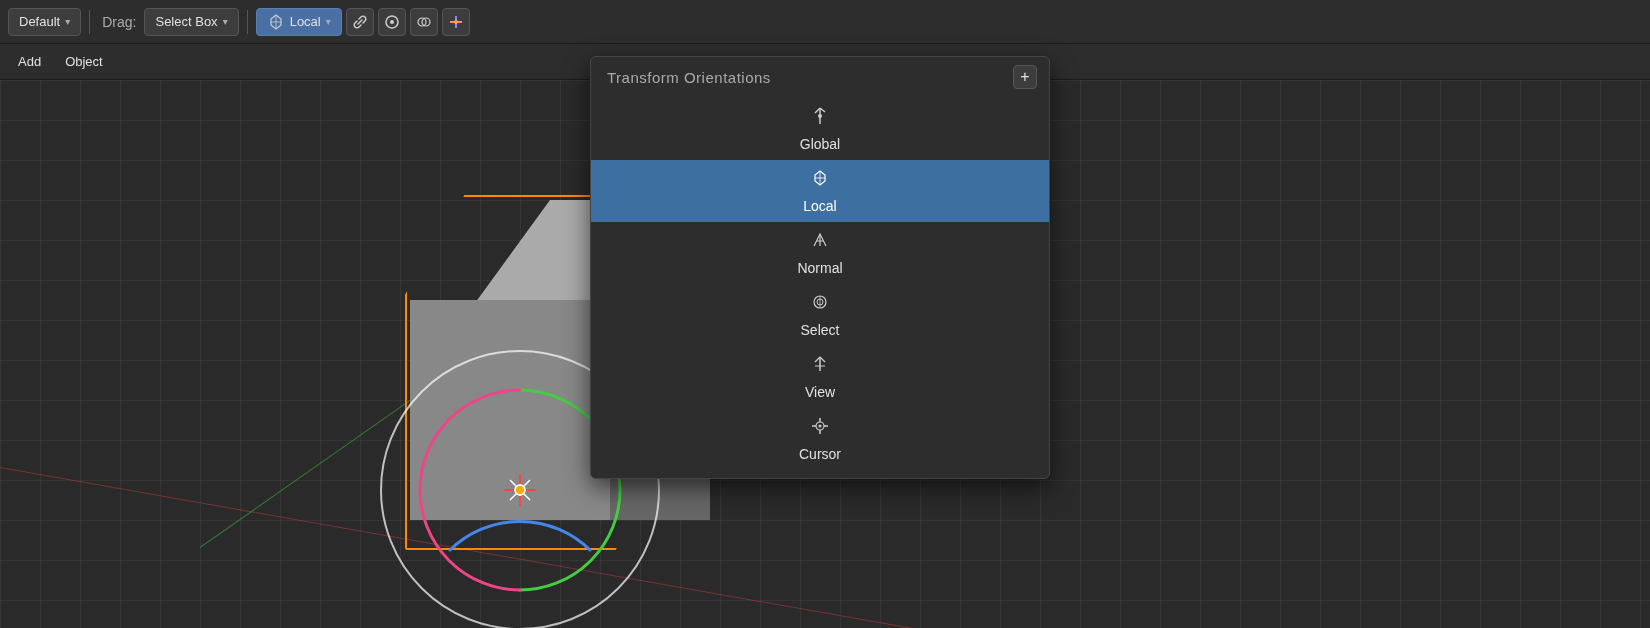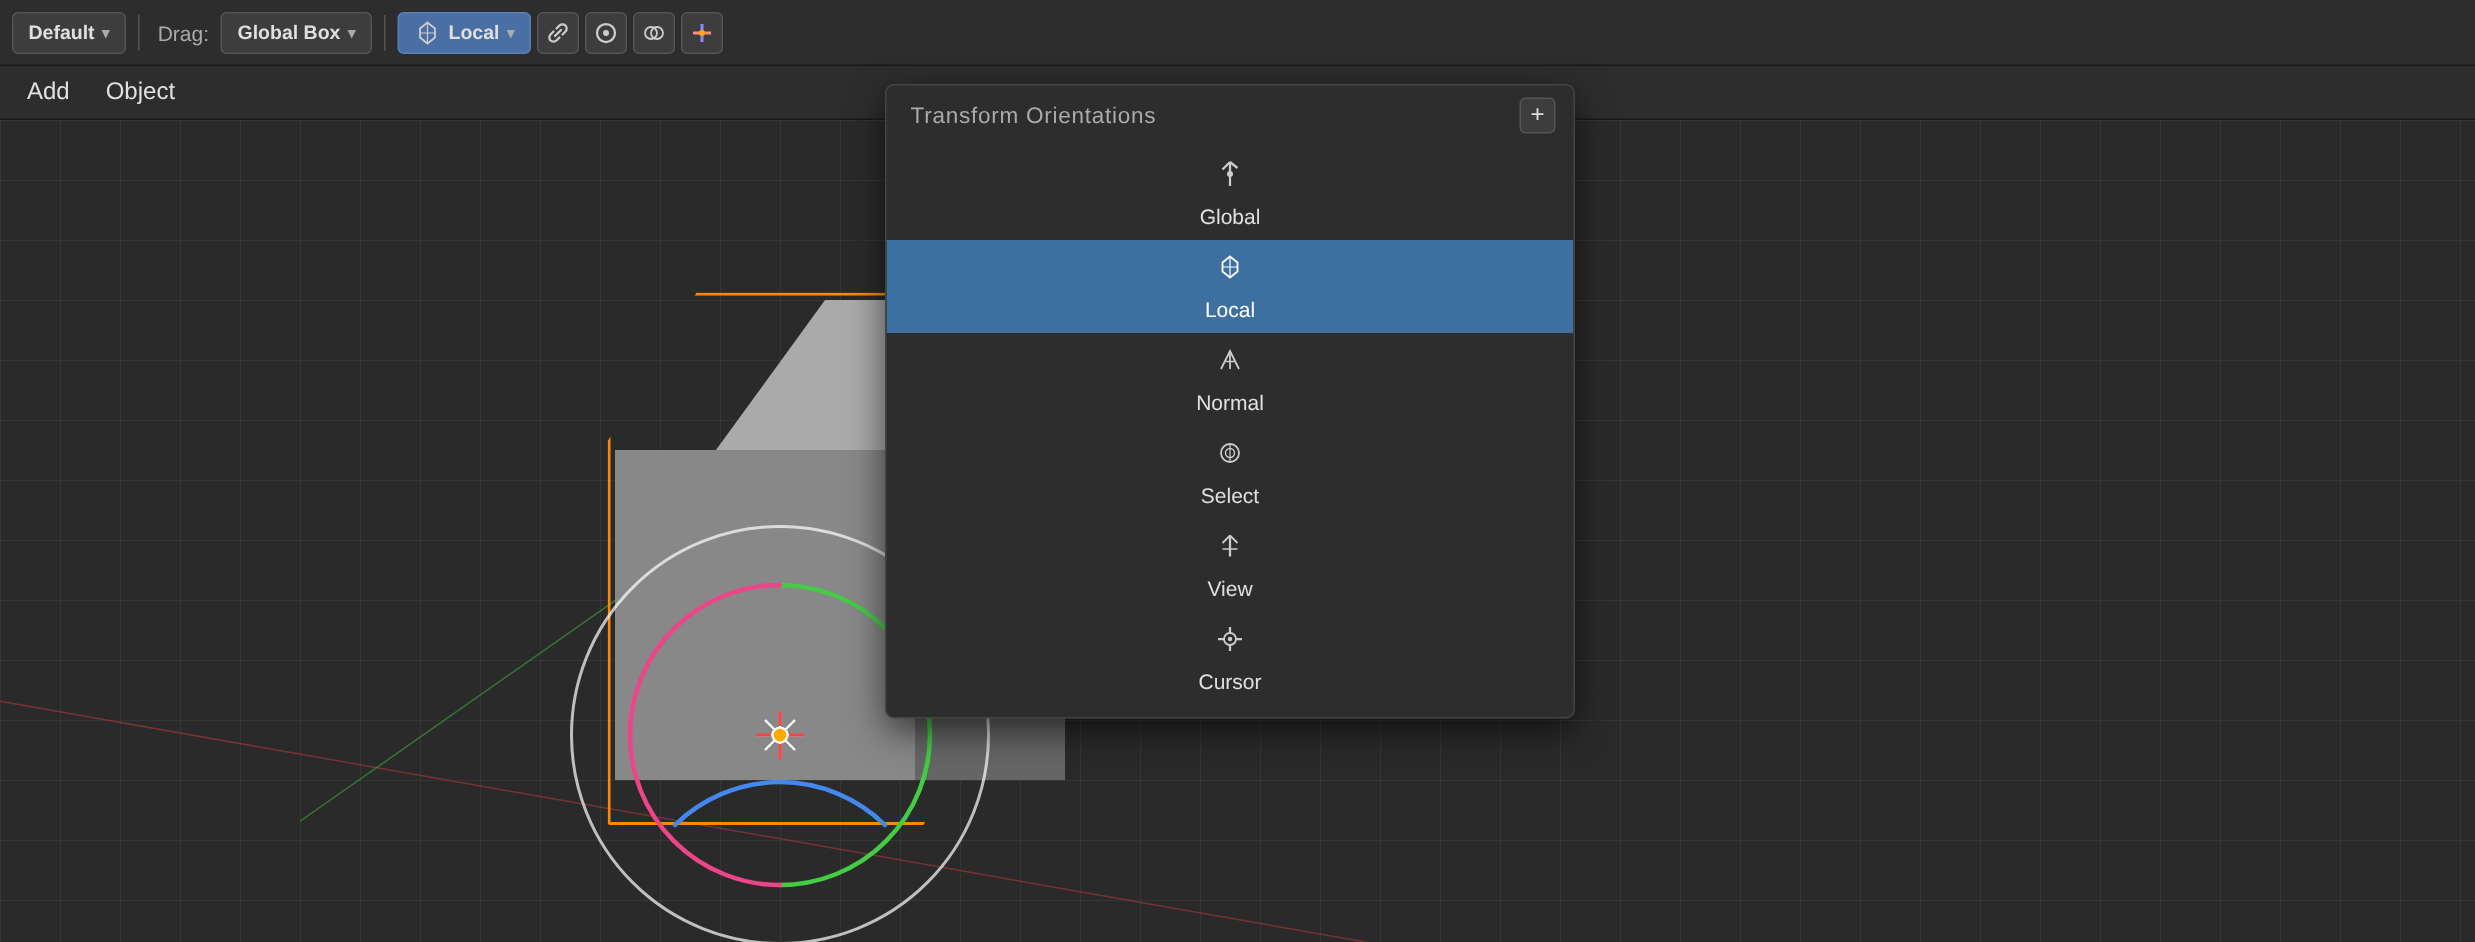--- a/index.html
+++ b/index.html
@@ -35,21 +35,20 @@
       background: #3d3d3d;
       border: 1px solid #555;
       border-radius: 4px;
       color: #e0e0e0;
       font-size: 13px;
       display: flex;
       align-items: center;
       gap: 5px;
       cursor: pointer;
       white-space: nowrap;
-      font-weight: bold;
     }
 
     .toolbar-label {
       color: #aaa;
       font-size: 14px;
       padding: 0 4px;
     }
 
     .toolbar-btn-active {
       background: #4a6fa5;
@@ -74,21 +73,21 @@
       padding: 0 8px;
       gap: 4px;
       border-bottom: 1px solid #1a1a1a;
       z-index: 10;
     }
 
     .menu-item {
       height: 28px;
       padding: 0 10px;
       color: #e0e0e0;
-      font-size: 16px;
+      font-size: 13px;
       display: flex;
       align-items: center;
       cursor: pointer;
       border-radius: 4px;
     }
 
     
     .viewport {
       position: absolute;
       top: 80px;
@@ -321,21 +320,21 @@
   <div class="toolbar-btn">
     <span>Default</span>
     <span class="dropdown-arrow">▾</span>
   </div>
 
   <div class="separator"></div>
 
   <span class="toolbar-label">Drag:</span>
 
   <div class="toolbar-btn">
-    <span>Global Box</span>
+    <span>Select Box</span>
     <span class="dropdown-arrow">▾</span>
   </div>
 
   <div class="separator"></div>
 
   <div class="toolbar-btn toolbar-btn-active">
 
     <svg class="icon-svg" viewBox="0 0 18 18" fill="none">
       <path d="M9 2L14 6V12L9 16L4 12V6Z" stroke="#ccc" stroke-width="1.2" fill="none"></path>
       <line x1="9" y1="2" x2="9" y2="16" stroke="#ccc" stroke-width="0.8"></line>

